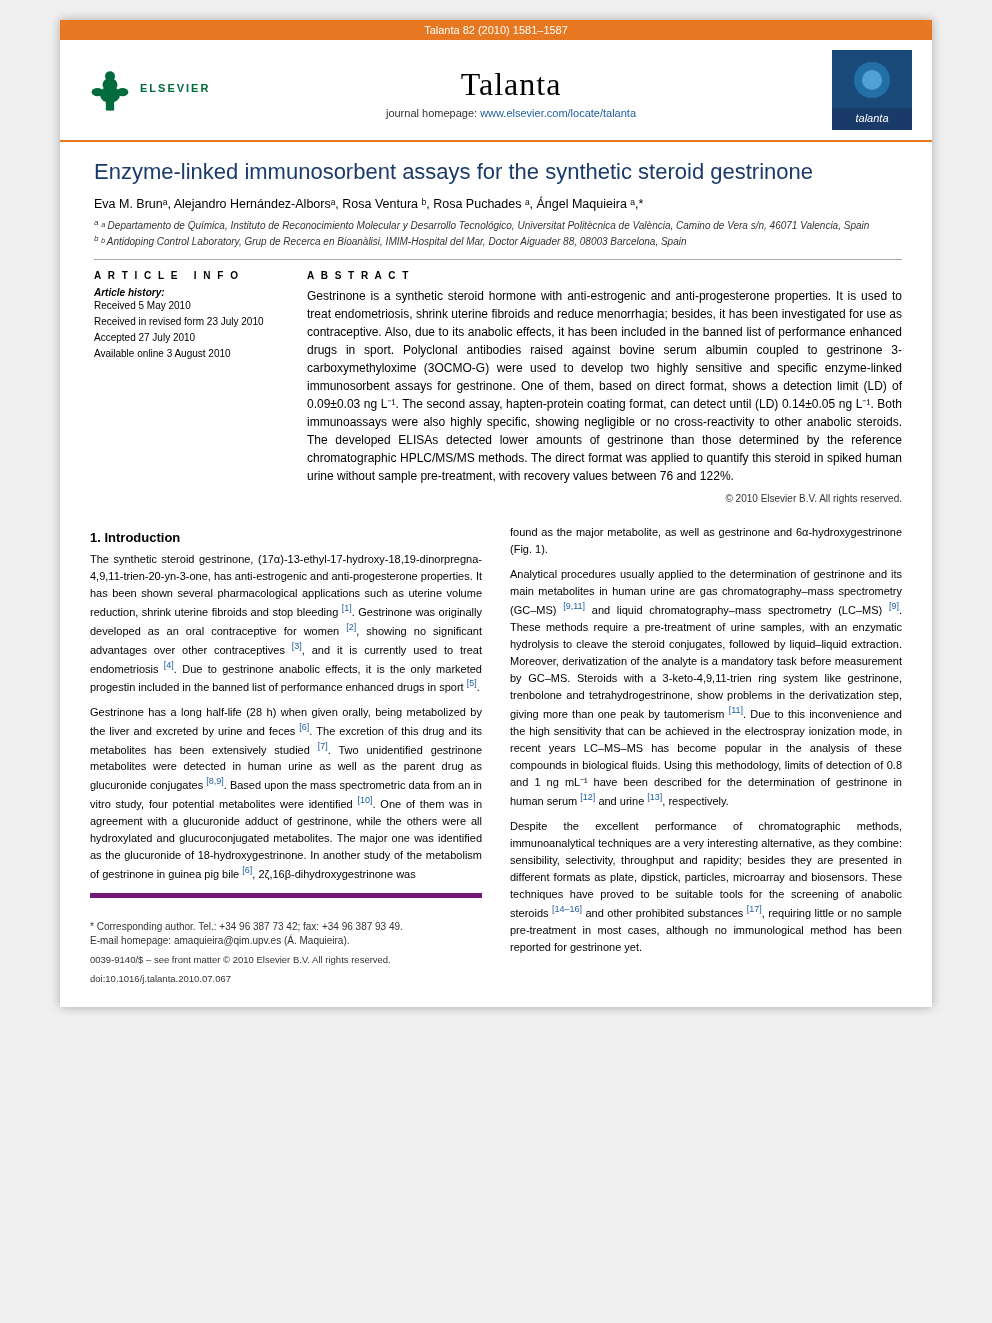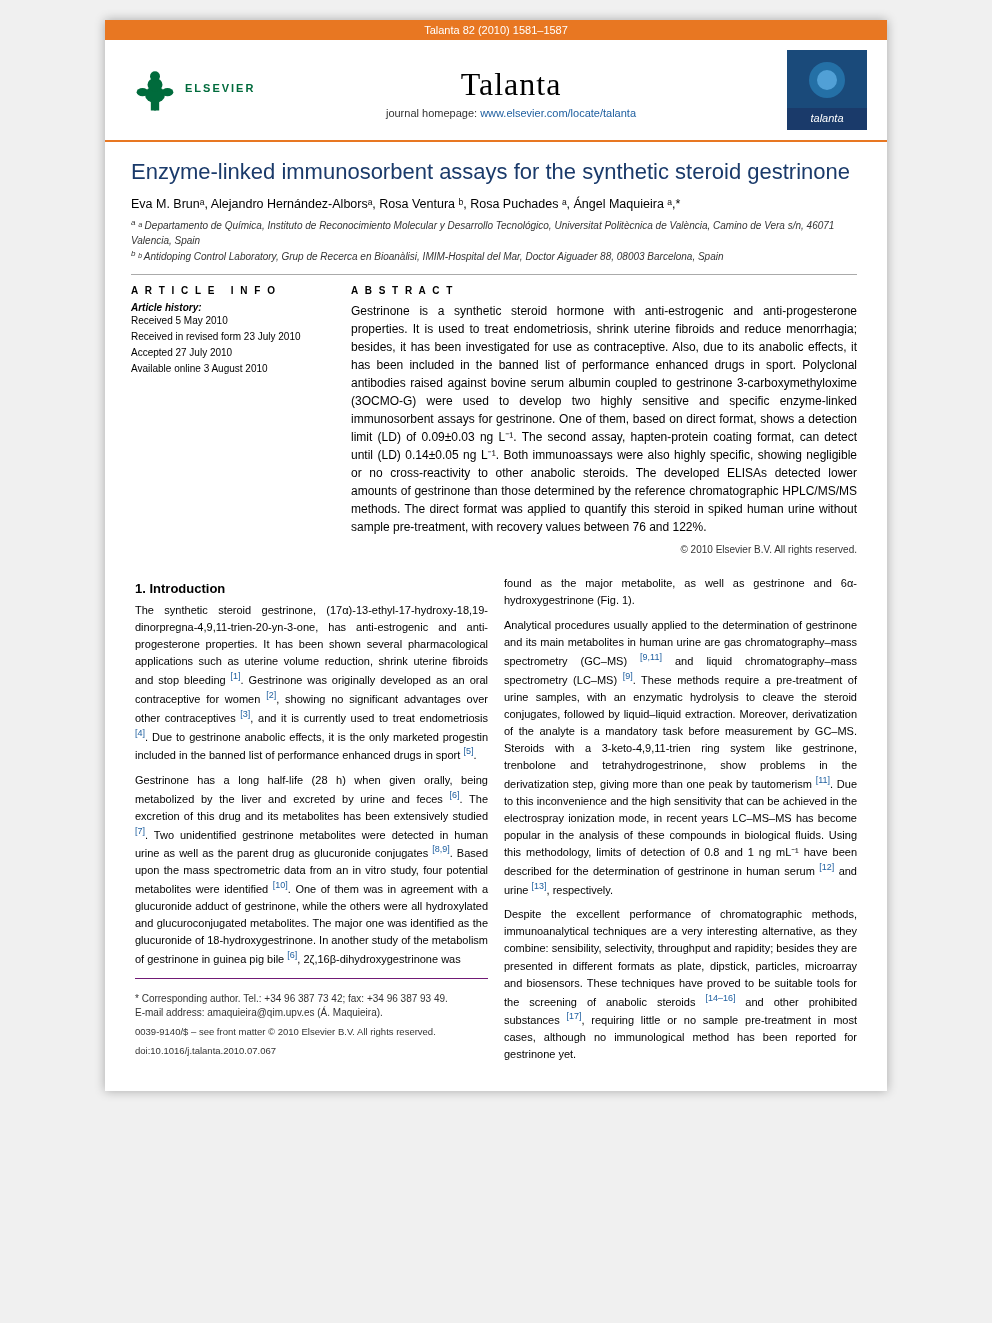--- a/index.html
+++ b/index.html
@@ -6,21 +6,21 @@
     body {
       background: #f0f0f0;
       font-family: 'Times New Roman', Times, serif;
       font-size: 13px;
       color: #000;
       display: flex;
       justify-content: center;
       padding: 20px 0;
     }
     .page {
-      width: 782px;
+      width: 872px;
       background: #fff;
       padding: 0;
       box-shadow: 0 0 10px rgba(0,0,0,0.3);
     }
     
     .top-bar {
       background: #e87722;
       text-align: center;
       padding: 4px 0;
       font-size: 11px;
@@ -99,21 +99,21 @@
       height: 80px;
       background: #1a5276;
       display: flex;
       align-items: center;
       justify-content: center;
       position: relative;
       overflow: hidden;
     }
     
     .article-body {
-      padding: 16px 30px 20px 26px;
+      padding: 16px 30px 20px 34px;
     }
     .article-title {
       font-size: 22px;
       font-weight: normal;
       color: #1a3a6a;
       margin-bottom: 10px;
       line-height: 1.3;
       font-family: 'Arial', sans-serif;
     }
     .authors {
@@ -135,21 +135,21 @@
     }
     
     .divider {
       border: none;
       border-top: 1px solid #aaa;
       margin: 10px 0;
     }
     
     .two-col {
       display: flex;
-      gap: 20px;
+      gap: 13px;
       margin-top: 6px;
     }
     .col-left {
       width: 200px;
       flex-shrink: 0;
     }
     .col-right {
       flex: 1;
     }
     .section-heading {
@@ -203,21 +203,21 @@
       text-align: right;
       margin-top: 8px;
       color: #333;
     }
     
     .main-content {
       padding: 0 30px 20px 30px;
     }
     .main-content .two-col-main {
       display: flex;
-      gap: 16px;
+      gap: 28px;
     }
     .main-col-left {
       flex: 1;
     }
     .main-col-right {
       flex: 1;
     }
     .section-title {
       font-size: 13px;
       font-weight: bold;
@@ -237,22 +237,22 @@
       color: #2060a0;
       font-size: 9px;
       vertical-align: super;
     }
     .para {
       margin-bottom: 8px;
     }
     
     .footnote-area {
       margin-top: 10px;
-      border-top: 1px solid #701a75;
-      padding-top: 14px;
+      border-top: 5px solid #701a75;
+      padding-top: 23px;
       font-size: 10px;
       font-family: Arial, sans-serif;
       color: #333;
     }
     .footnote-area p {
       margin-bottom: 3px;
     }
     .bottom-info {
       margin-top: 8px;
       font-size: 9.5px;
@@ -348,21 +348,21 @@
         </div>
         <div class="body-text para">
           The synthetic steroid gestrinone, (17α)-13-ethyl-17-hydroxy-18,19-dinorpregna-4,9,11-trien-20-yn-3-one, has anti-estrogenic and anti-progesterone properties. It has been shown several pharmacological applications such as uterine volume reduction, shrink uterine fibroids and stop bleeding <span class="ref">[1]</span>. Gestrinone was originally developed as an oral contraceptive for women <span class="ref">[2]</span>, showing no significant advantages over other contraceptives <span class="ref">[3]</span>, and it is currently used to treat endometriosis <span class="ref">[4]</span>. Due to gestrinone anabolic effects, it is the only marketed progestin included in the banned list of performance enhanced drugs in sport <span class="ref">[5]</span>.
         </div>
         <div class="body-text para">
           Gestrinone has a long half-life (28 h) when given orally, being metabolized by the liver and excreted by urine and feces <span class="ref">[6]</span>. The excretion of this drug and its metabolites has been extensively studied <span class="ref">[7]</span>. Two unidentified gestrinone metabolites were detected in human urine as well as the parent drug as glucuronide conjugates <span class="ref">[8,9]</span>. Based upon the mass spectrometric data from an in vitro study, four potential metabolites were identified <span class="ref">[10]</span>. One of them was in agreement with a glucuronide adduct of gestrinone, while the others were all hydroxylated and glucuroconjugated metabolites. The major one was identified as the glucuronide of 18-hydroxygestrinone. In another study of the metabolism of gestrinone in guinea pig bile <span class="ref">[6]</span>, 2ζ,16β-dihydroxygestrinone was
         </div>
 
         <div class="footnote-area">
           <p>* Corresponding author. Tel.: +34 96 387 73 42; fax: +34 96 387 93 49.</p>
-          <p>E-mail address: amaquieira@qim.upv.es (Á. Maquieira).</p>
+          <p>E-mail homepage: amaquieira@qim.upv.es (Á. Maquieira).</p>
           <p class="bottom-info">0039-9140/$ – see front matter © 2010 Elsevier B.V. All rights reserved.</p>
           <p class="bottom-info">doi:10.1016/j.talanta.2010.07.067</p>
         </div>
       </div>
 
       <div class="main-col-right">
         <div class="body-text para">
           found as the major metabolite, as well as gestrinone and 6α-hydroxygestrinone (Fig. 1).
         </div>
         <div class="body-text para">

